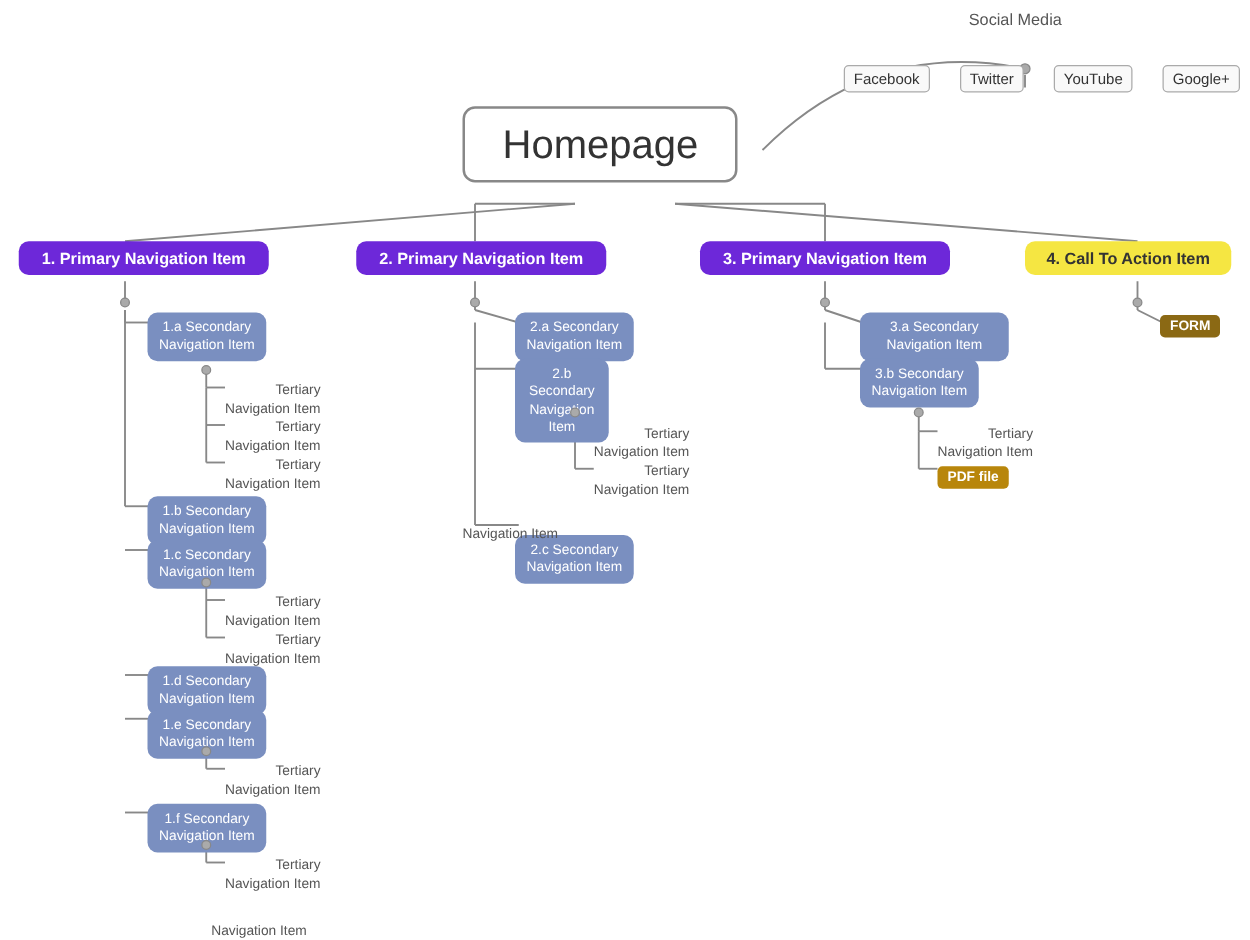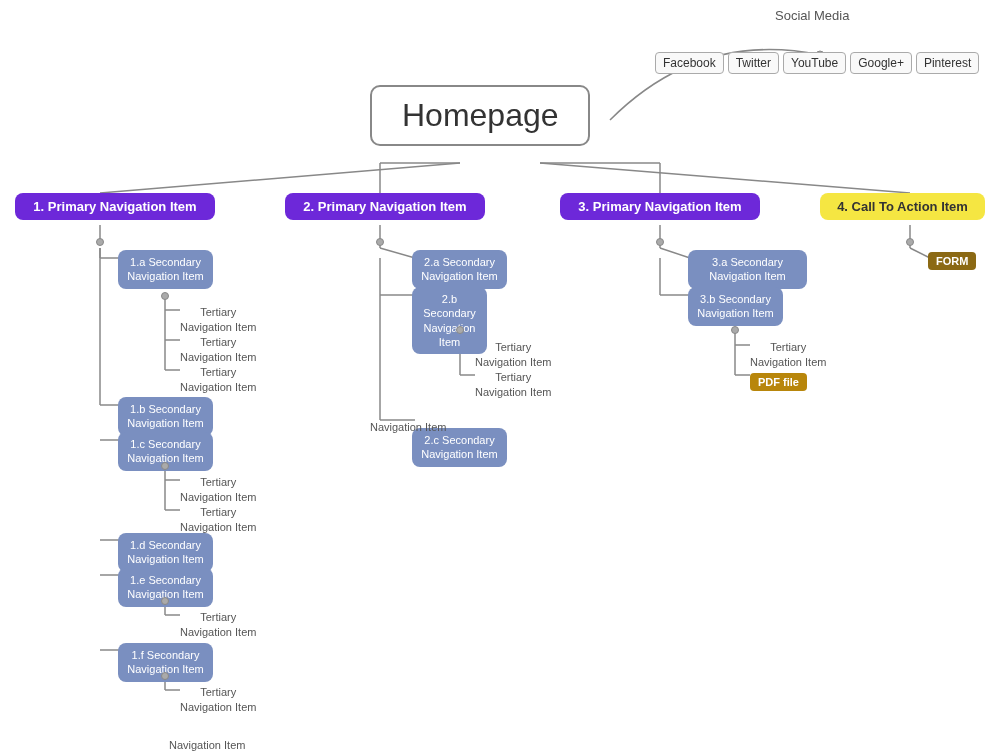--- a/index.html
+++ b/index.html
@@ -63,31 +63,32 @@
       padding: 5px 8px;
       color: #fff;
       font-size: 11px;
       text-align: center;
       line-height: 1.3;
     }
 
     .tertiary-text {
       font-size: 11px;
       color: #555;
-      text-align: center;
+      text-align: right;
       line-height: 1.4;
     }
 
     .social-box {
       border: 1px solid #aaa;
       border-radius: 4px;
       padding: 3px 7px;
       font-size: 12px;
       color: #333;
       background: #f9f9f9;
+      margin-left: 20px;
     }
 
     .form-box {
       background: #8B6914;
       border-radius: 4px;
       padding: 3px 8px;
       color: #fff;
       font-size: 11px;
       font-weight: bold;
     }

